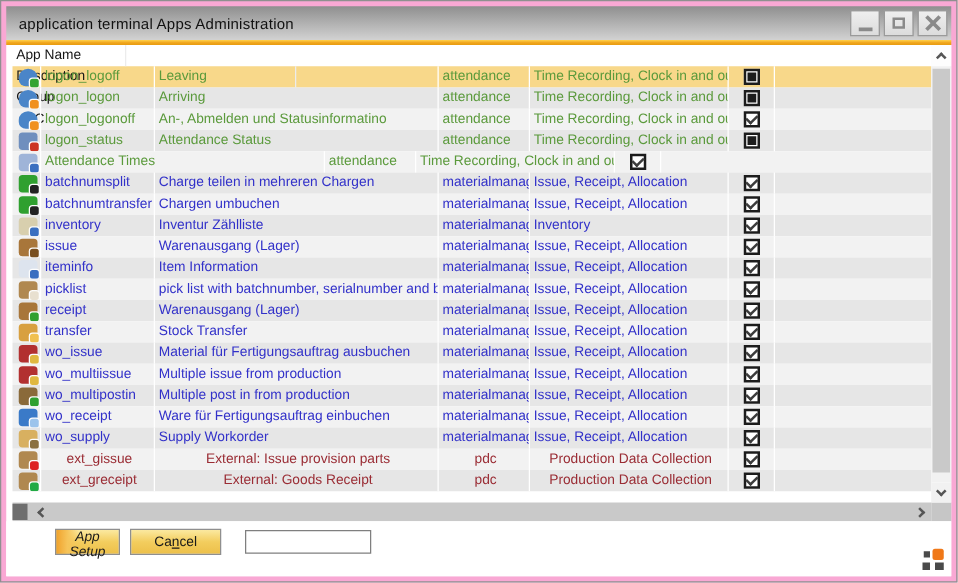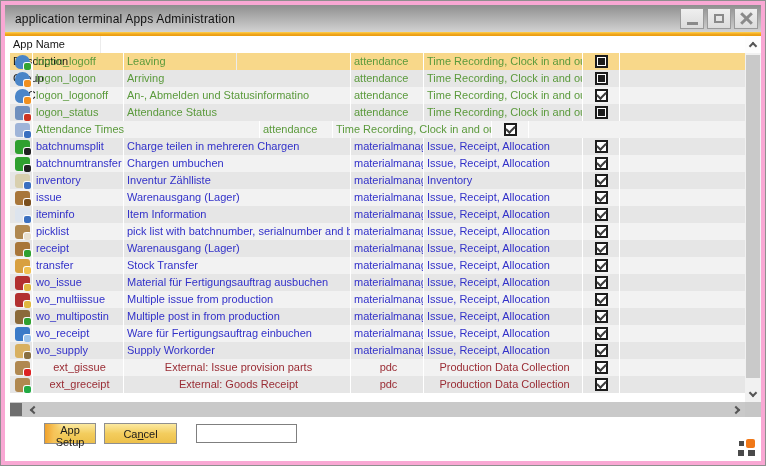--- a/index.html
+++ b/index.html
@@ -84,21 +84,21 @@
   .hs-right { width:16px; display:flex; align-items:center; justify-content:center; flex:none; }
   .corner { width:16px; background:#c6c6c6; flex:none; }
 
   
   .footer { flex:1; position:relative; background:#fff; }
   .btn { position:absolute; top:6px; height:21px; border:1px solid #8f8f8f; font-size:11px; color:#1a1a1a;
          background:linear-gradient(#fbe9a0,#f3cd5e 50%,#edc04a); cursor:default;
          font-family:"Liberation Sans", sans-serif; }
   .btn.app-setup { left:39px; width:52px;
          background:linear-gradient(90deg,#f0a22c 0,#f6c45a 9px,rgba(0,0,0,0) 18px),
-                    linear-gradient(#fbe9a0,#f3cd5e 50%,#edc04a); }
+                    linear-gradient(#fbe9a0,#f3cd5e 50%,#edc04a);font-style:italic; }
   .btn.cancel { left:99px; width:73px; }
   .btn u { text-decoration:underline; }
   .txt { position:absolute; left:191px; top:7px; width:101px; height:19px; border:1px solid #7f7f7f;
          font-size:11px; padding:0 3px; font-family:"Liberation Sans", sans-serif; }
   .grip { position:absolute; right:6px; bottom:5px; width:17px; height:17px; }
   .grip i { position:absolute; display:block; background:#4a4a4a; }
   .grip .tl { left:1px; top:2px; width:5px; height:5px; }
   .grip .tr { right:0; top:0; width:9px; height:9px; background:var(--grip-orange,#f07818); border-radius:2px; }
   .grip .bl { left:0; bottom:0; width:6px; height:6px; }
   .grip .br { right:0; bottom:0; width:7px; height:6px; }

